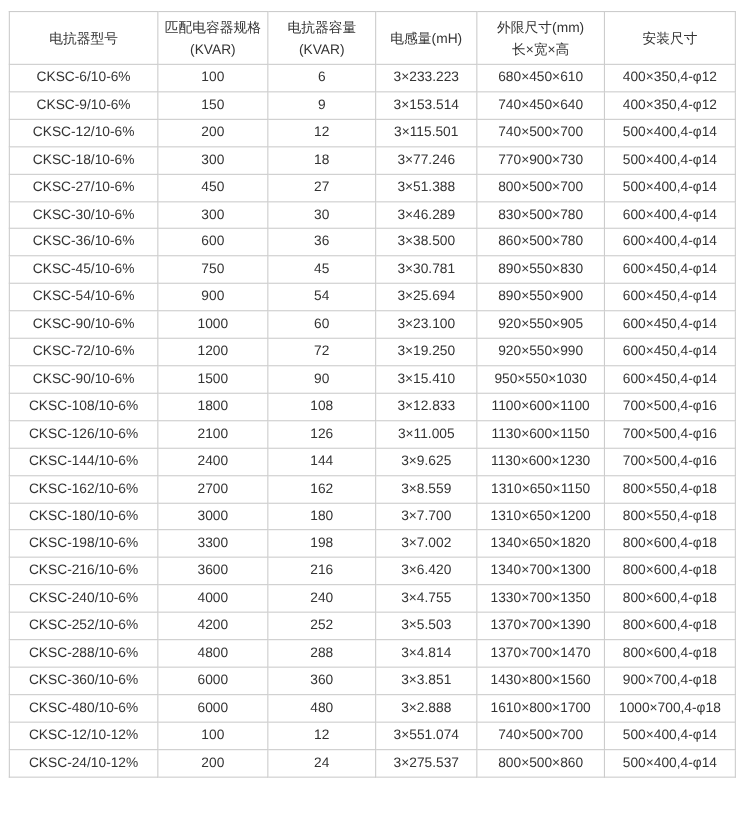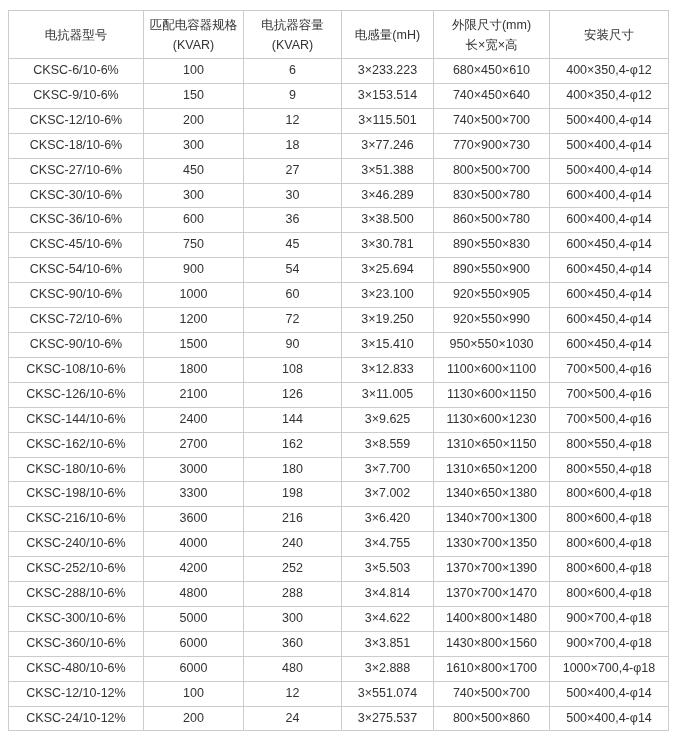--- a/index.html
+++ b/index.html
@@ -216,21 +216,21 @@
           <td>180</td>
           <td>3×7.700</td>
           <td>1310×650×1200</td>
           <td>800×550,4-φ18</td>
         </tr>
         <tr>
           <td>CKSC-198/10-6%</td>
           <td>3300</td>
           <td>198</td>
           <td>3×7.002</td>
-          <td>1340×650×1380</td>
+          <td>1340×650×1820</td>
           <td>800×600,4-φ18</td>
         </tr>
         <tr>
           <td>CKSC-216/10-6%</td>
           <td>3600</td>
           <td>216</td>
           <td>3×6.420</td>
           <td>1340×700×1300</td>
           <td>800×600,4-φ18</td>
         </tr>
@@ -250,28 +250,20 @@
           <td>1370×700×1390</td>
           <td>800×600,4-φ18</td>
         </tr>
         <tr>
           <td>CKSC-288/10-6%</td>
           <td>4800</td>
           <td>288</td>
           <td>3×4.814</td>
           <td>1370×700×1470</td>
           <td>800×600,4-φ18</td>
-        </tr>
-        <tr>
-          <td>CKSC-300/10-6%</td>
-          <td>5000</td>
-          <td>300</td>
-          <td>3×4.622</td>
-          <td>1400×800×1480</td>
-          <td>900×700,4-φ18</td>
         </tr>
         <tr>
           <td>CKSC-360/10-6%</td>
           <td>6000</td>
           <td>360</td>
           <td>3×3.851</td>
           <td>1430×800×1560</td>
           <td>900×700,4-φ18</td>
         </tr>
         <tr>

